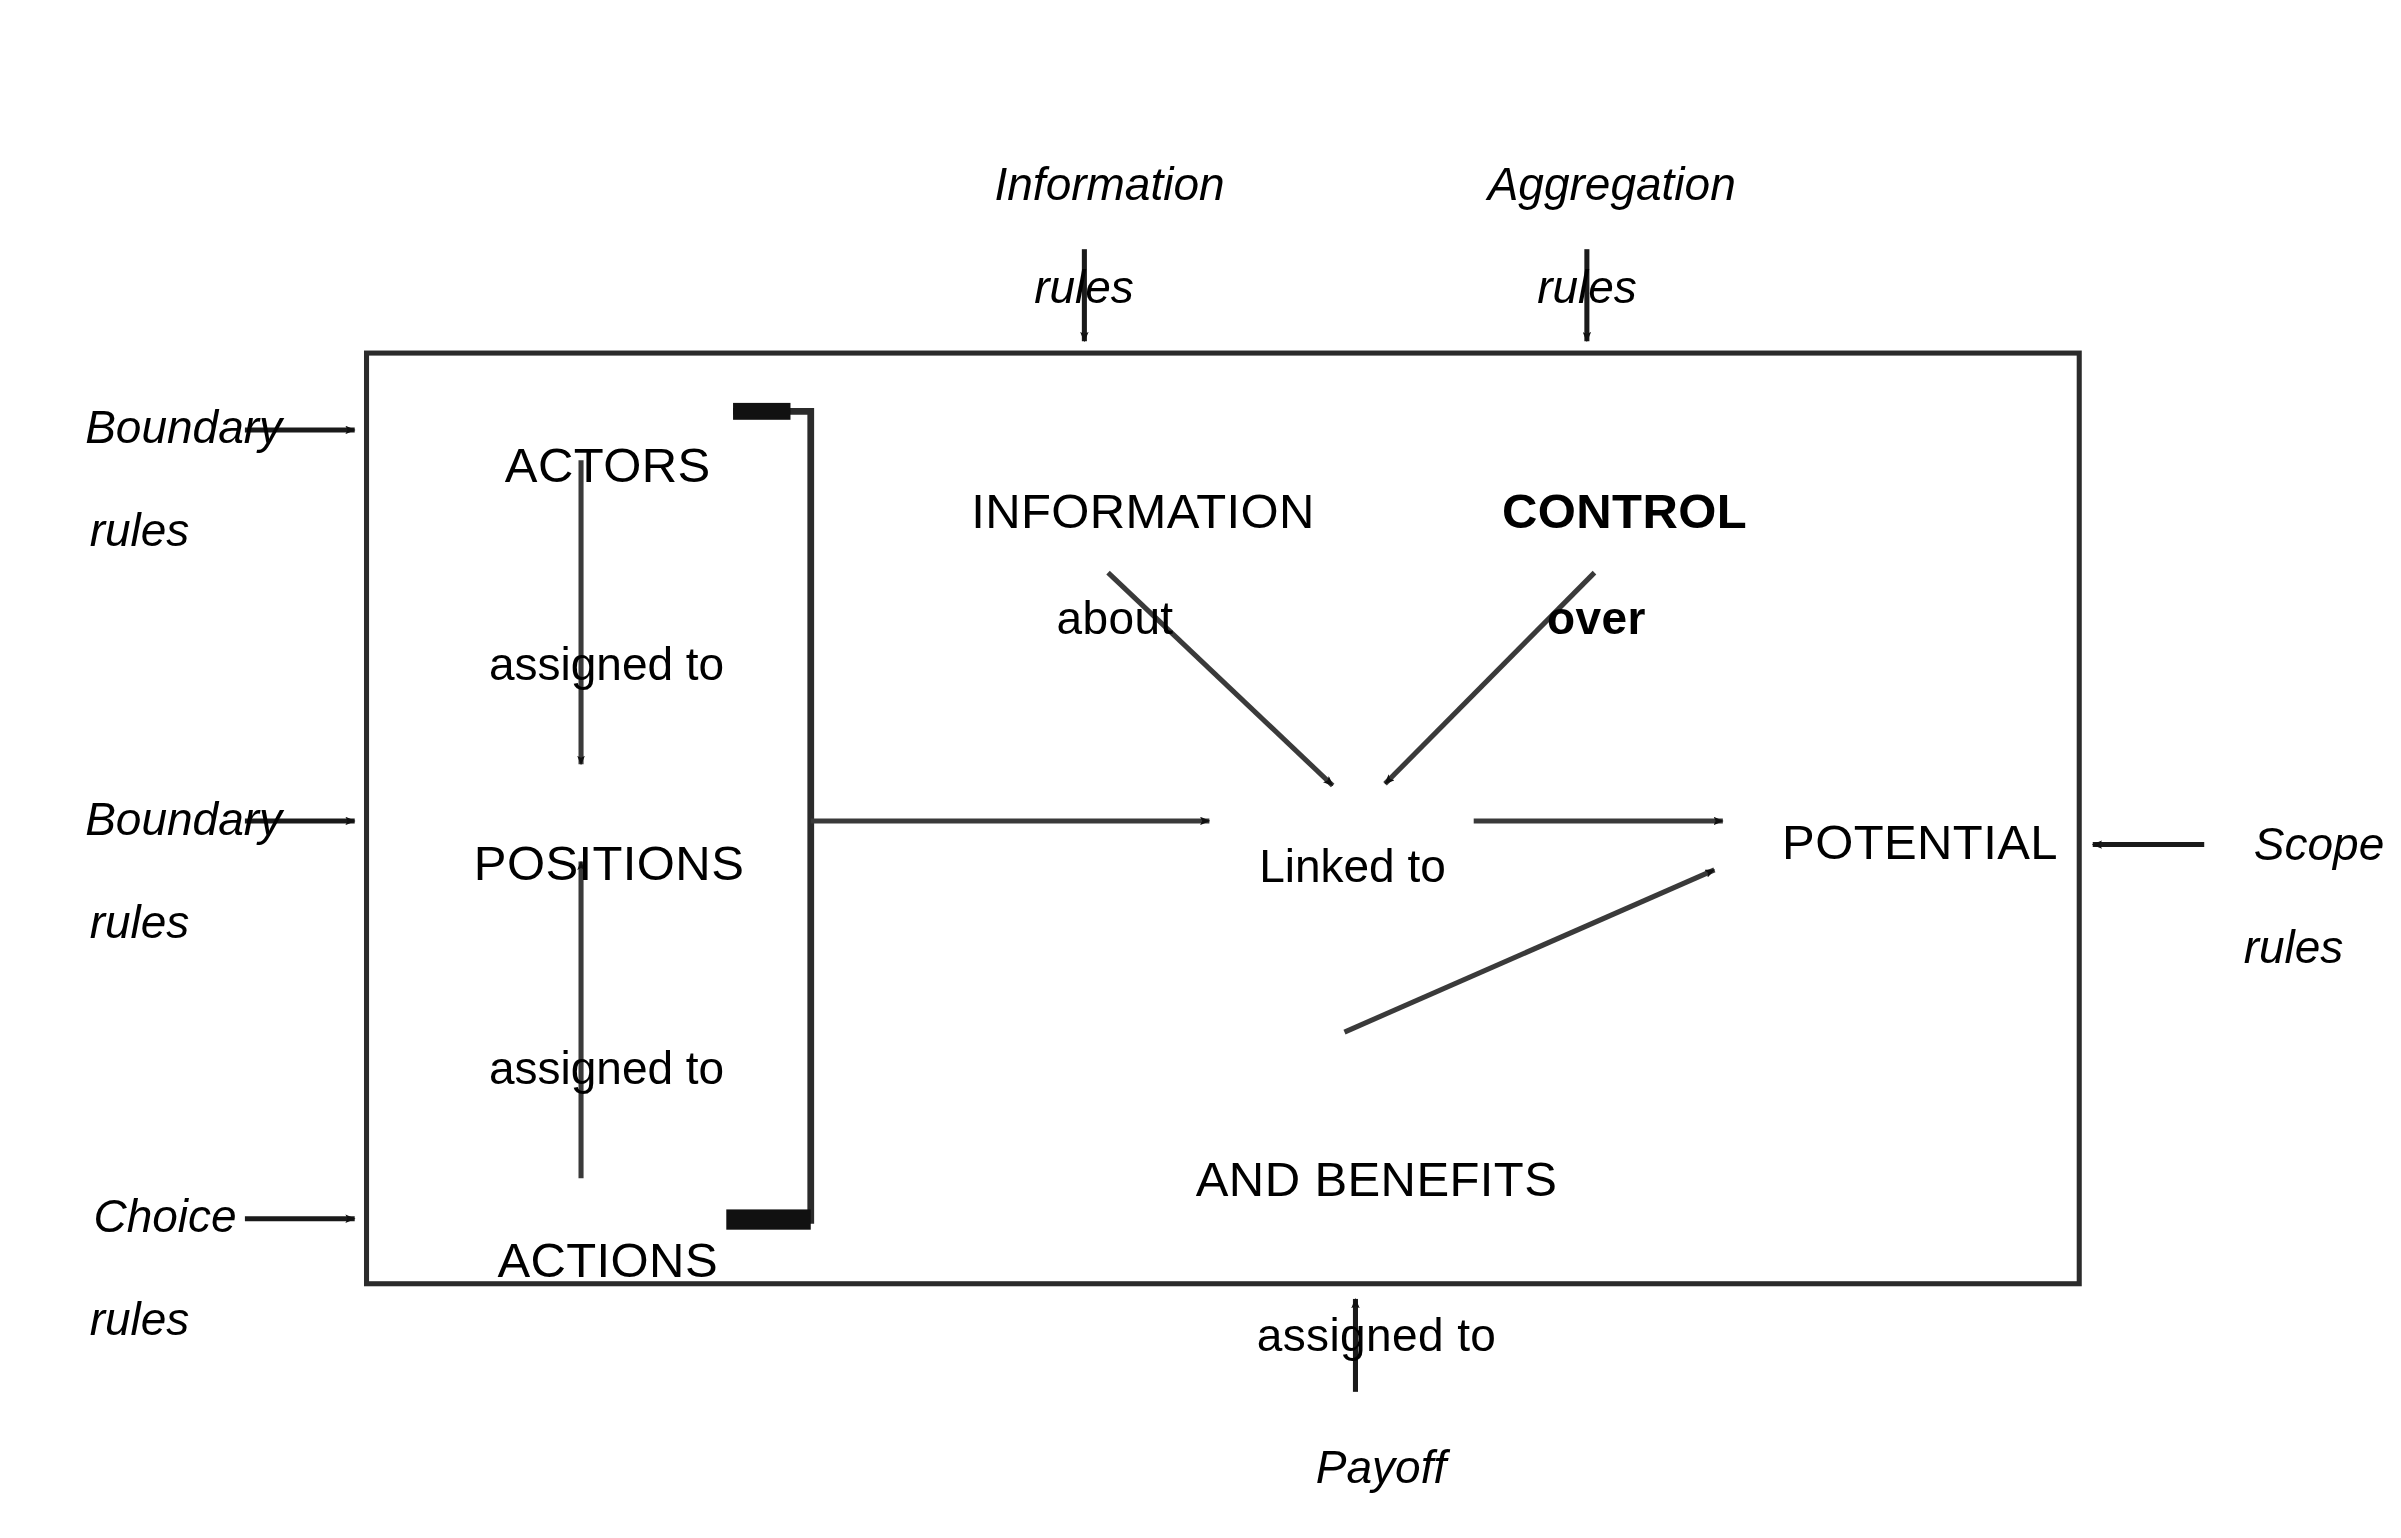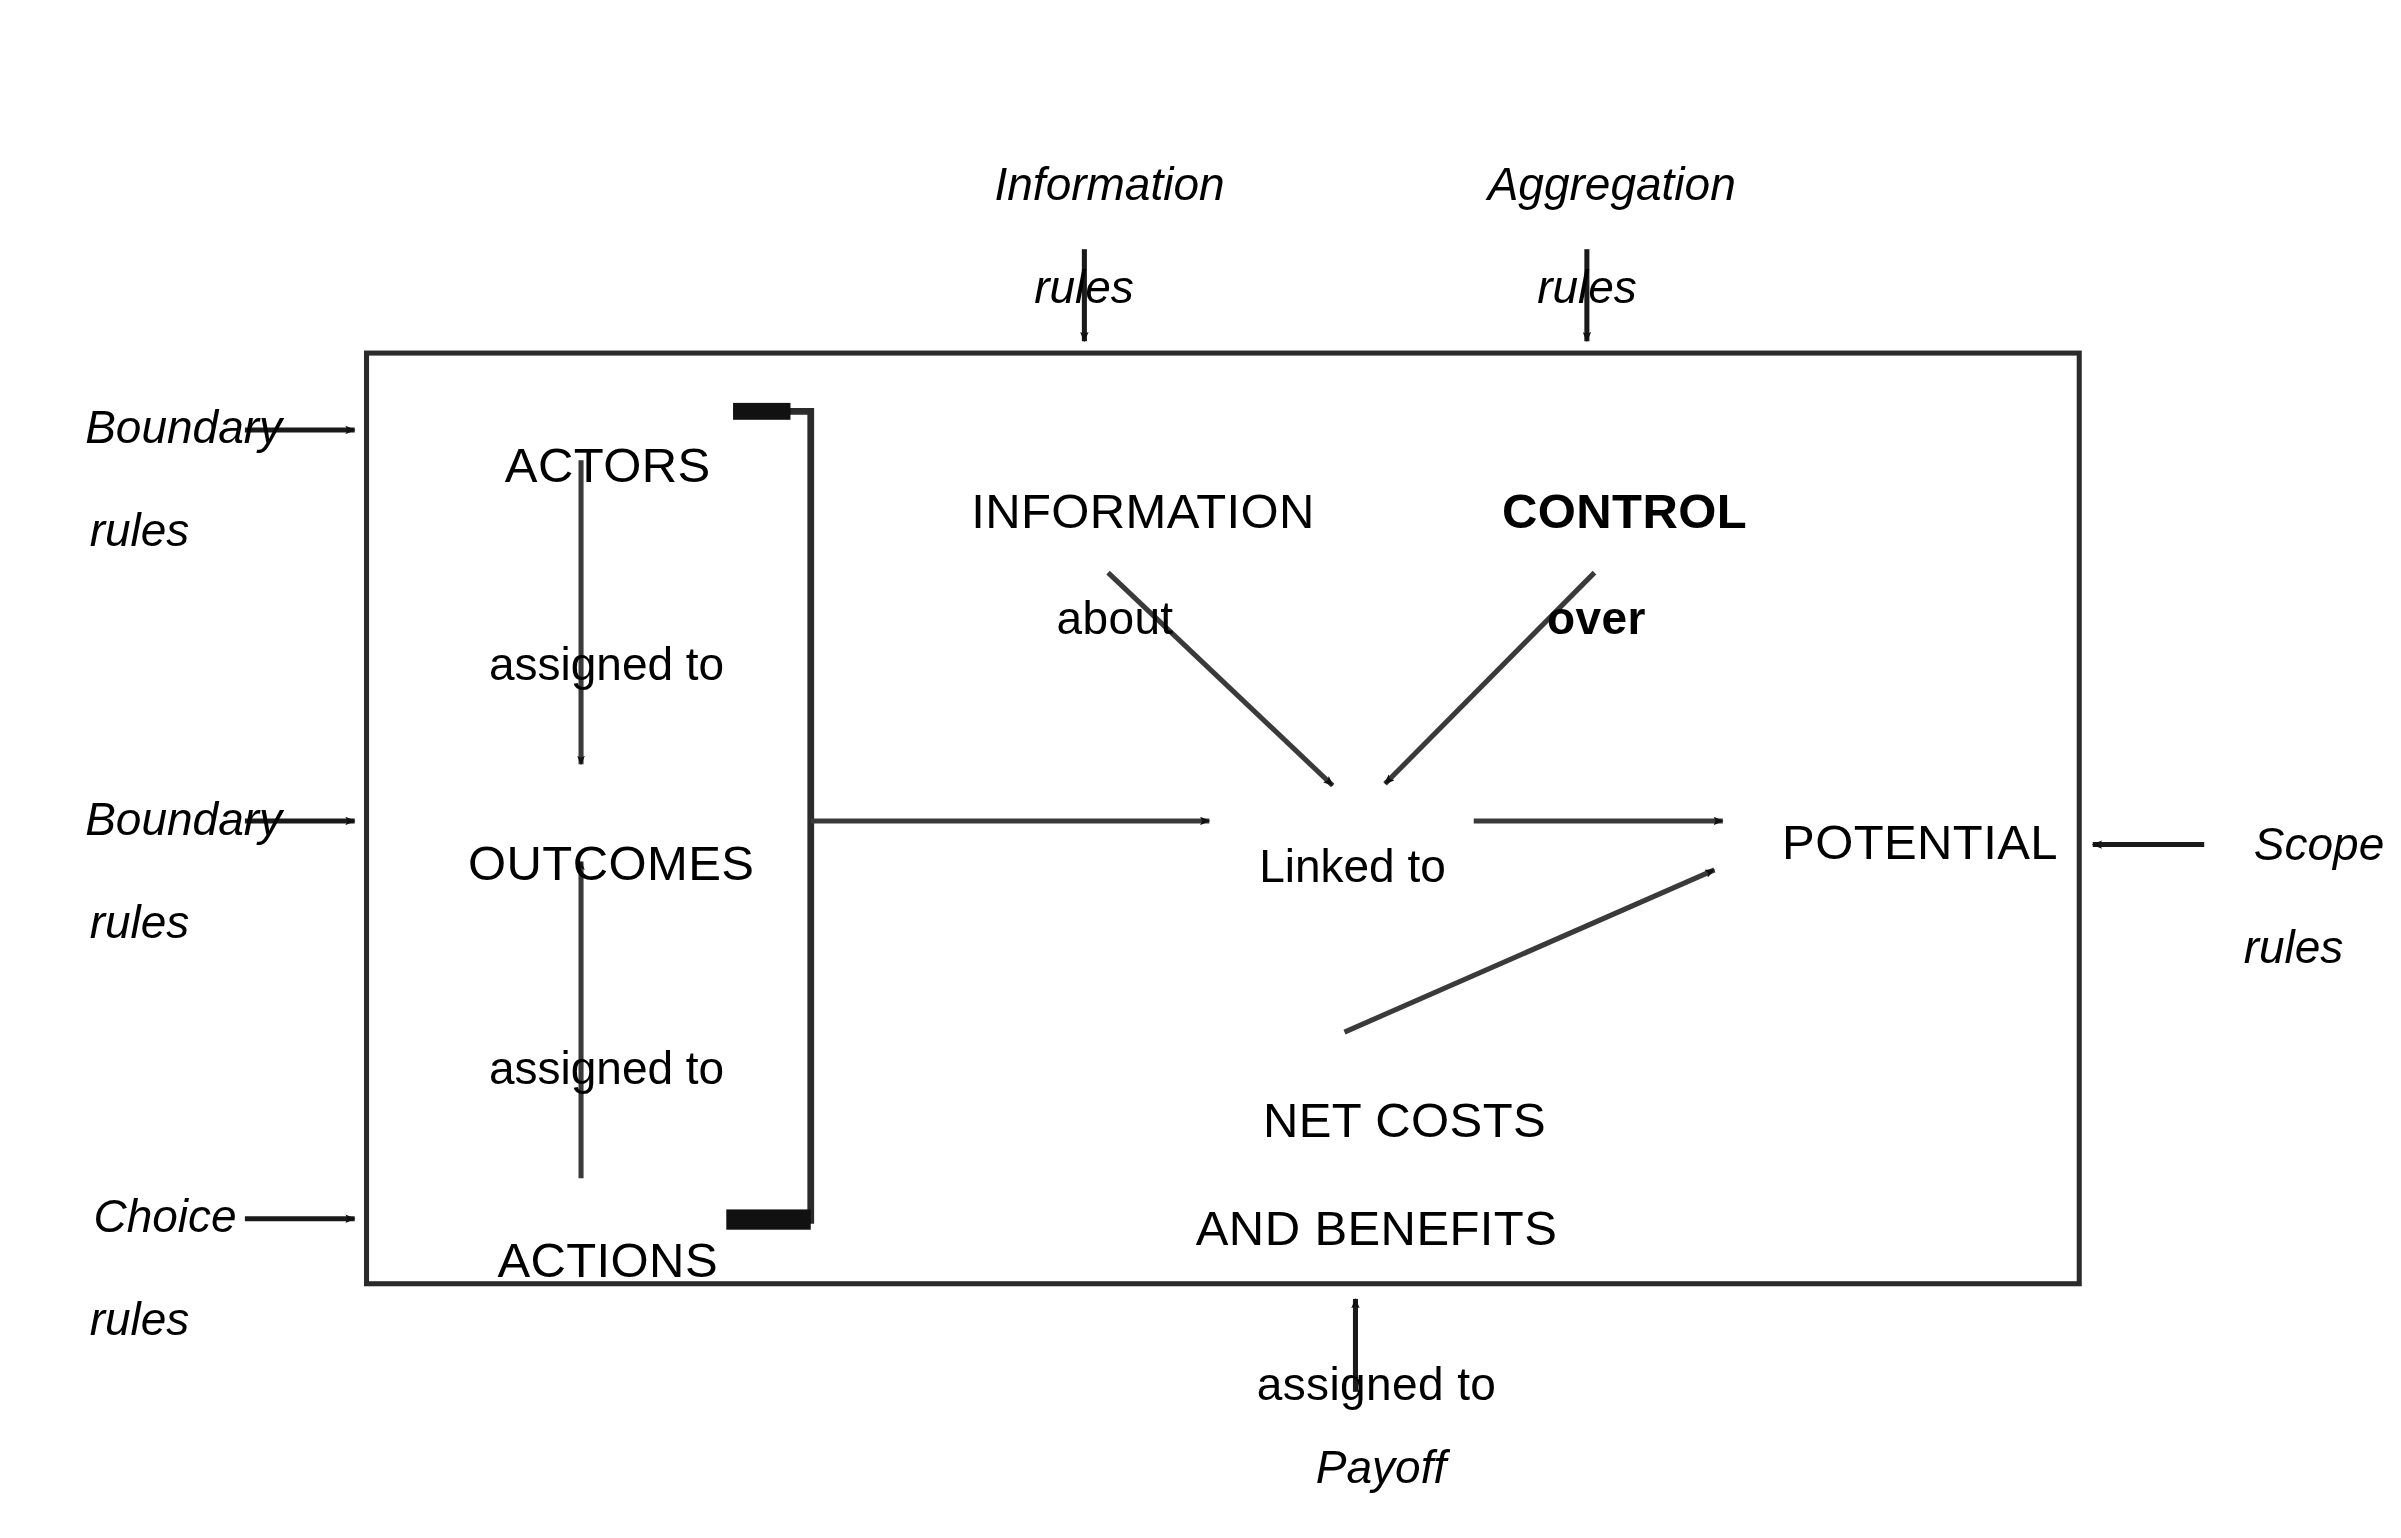--- a/index.html
+++ b/index.html
@@ -137,21 +137,21 @@
   <div class="lbl rule-label" style="left:1229px; top:1398px; width:253px;">
     <span>Payoff</span>
     
   </div>
 
   <div class="lbl node-caps" style="left:412px; top:392px; width:338px;">
     <span>ACTORS</span>
   </div>
 
   <div class="lbl node-caps" style="left:412px; top:790px; width:338px;">
-    <span>OUTCOMES</span>
+    <span>POSITIONS</span>
   </div>
 
   <div class="lbl node-caps" style="left:412px; top:1187px; width:338px;">
     <span>ACTIONS</span>
   </div>
 
   <div class="lbl node-low" style="left:412px; top:595px; width:338px;">
     <span>assigned to</span>
   </div>
 
@@ -171,19 +171,18 @@
 
   <div class="lbl node-low" style="left:1208px; top:797px; width:253px; text-align:left;">
     <span>Linked to</span>
   </div>
 
   <div class="lbl node-caps" style="left:1723px; top:769px; width:338px;">
     <span>POTENTIAL</span>
   </div>
 
   <div class="lbl node-caps" style="left:1123px; top:1047px; width:507px;">
-    <span>NET COSTS</span>
     <span class="l2">AND BENEFITS</span>
     <span class="l3" style="font-size:46px;">assigned to</span>
   </div>
 
 </div>
 
 
 </body></html>

